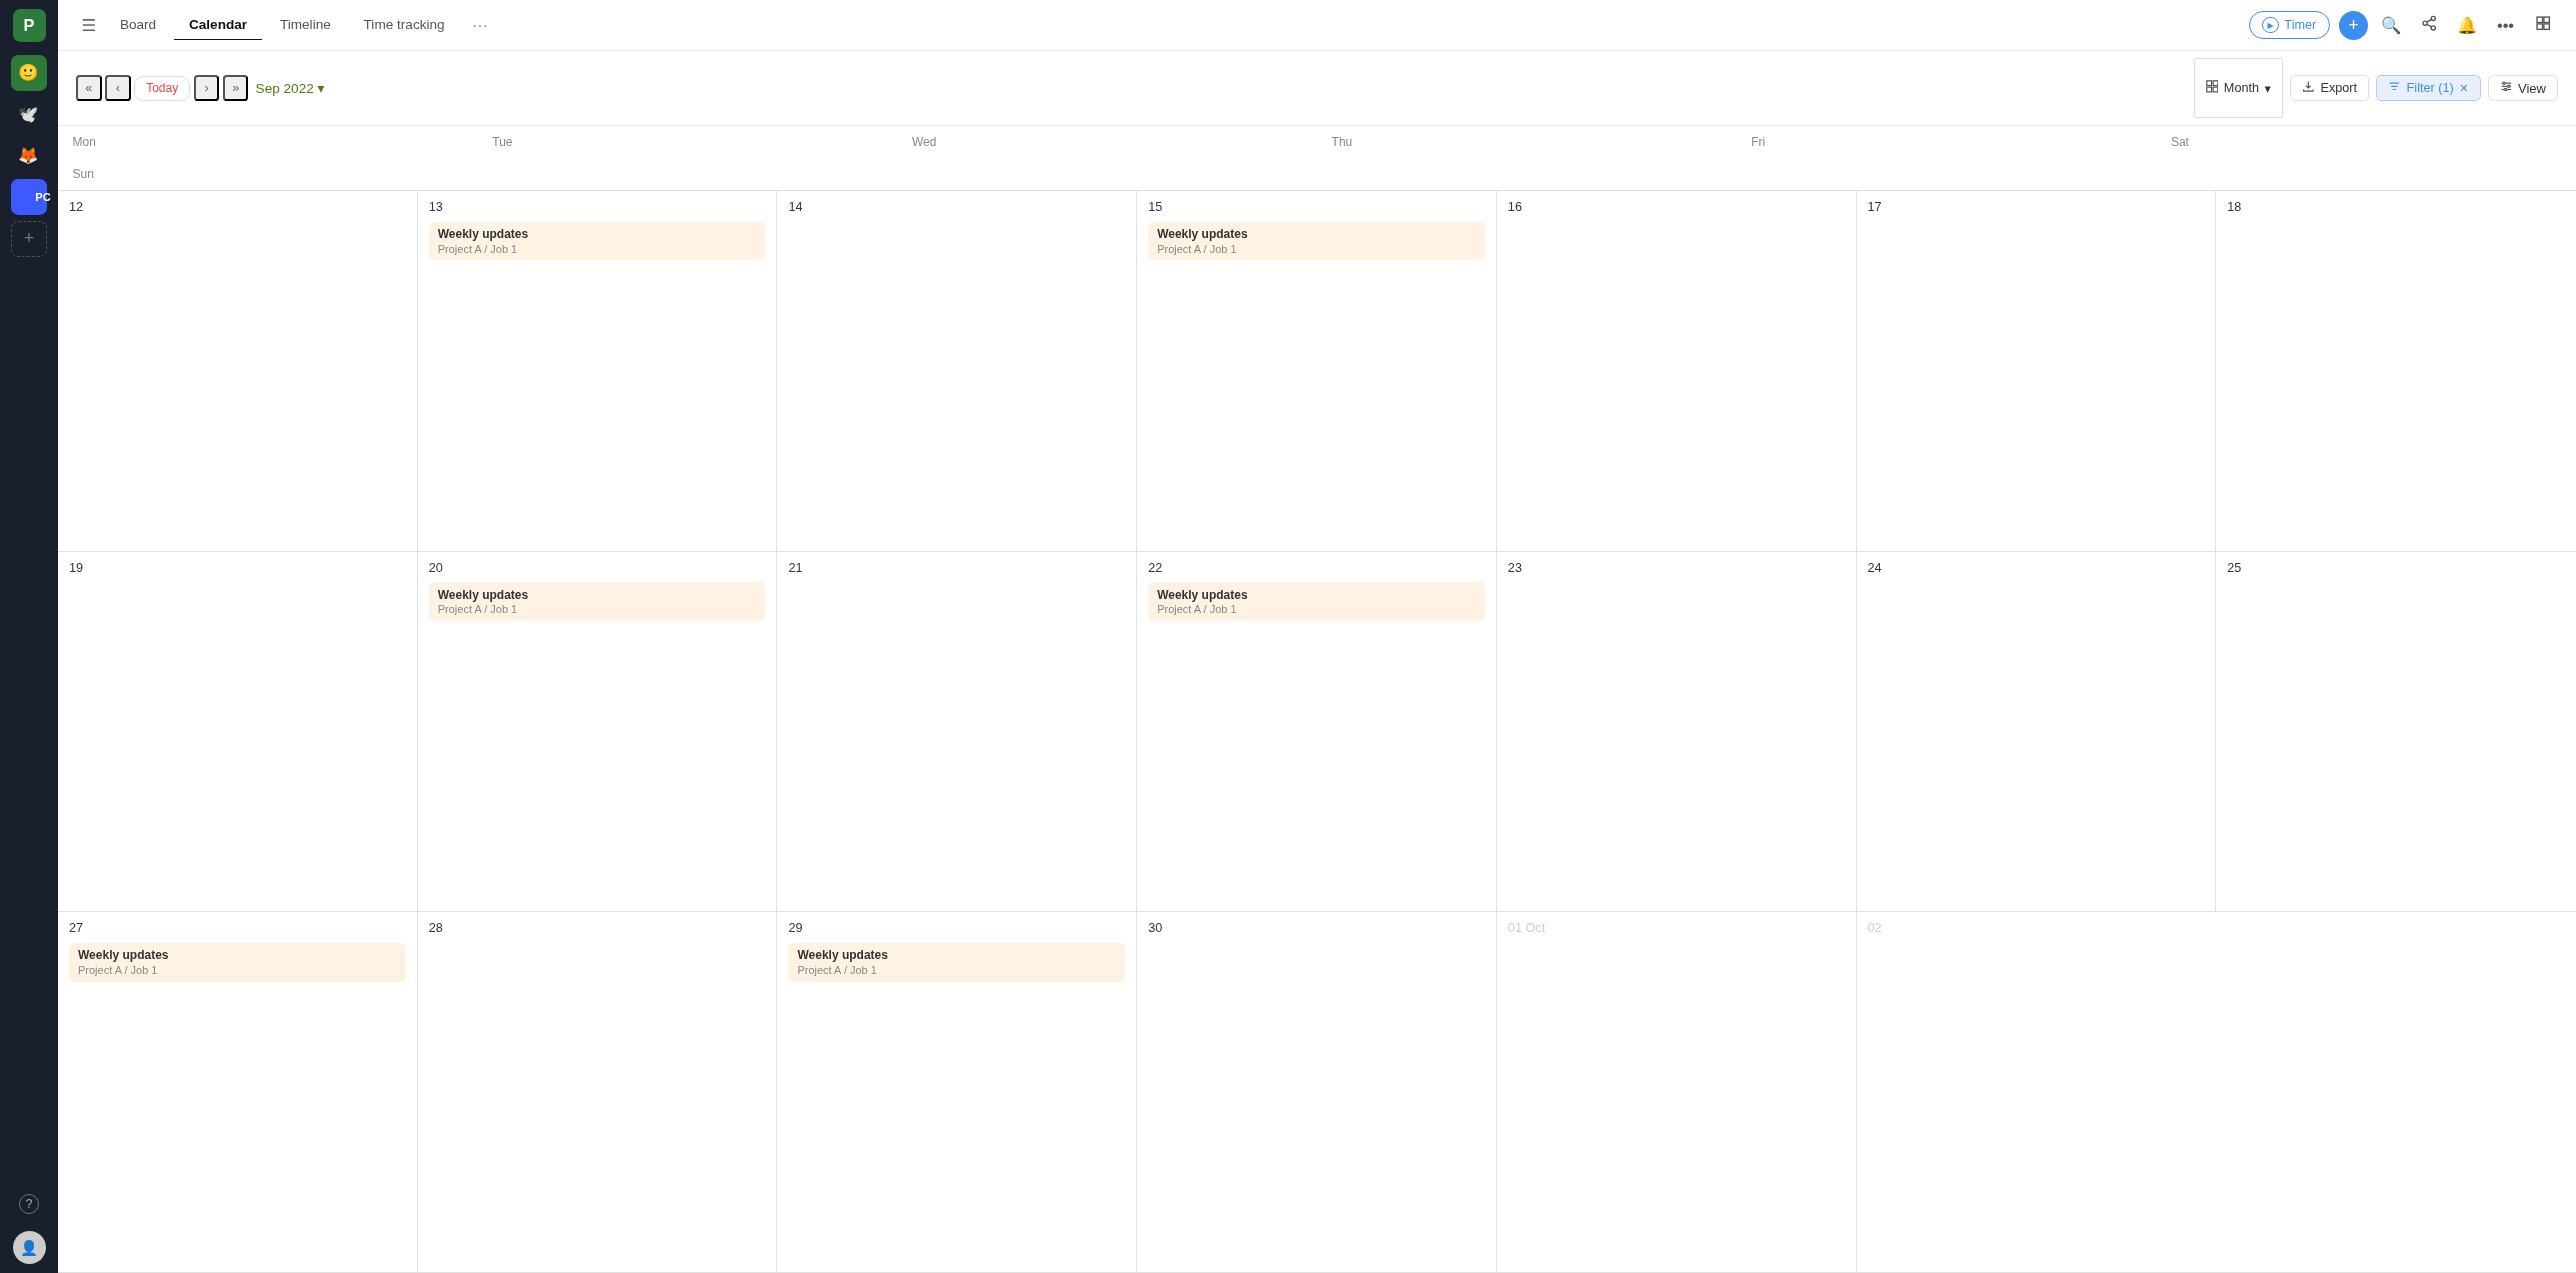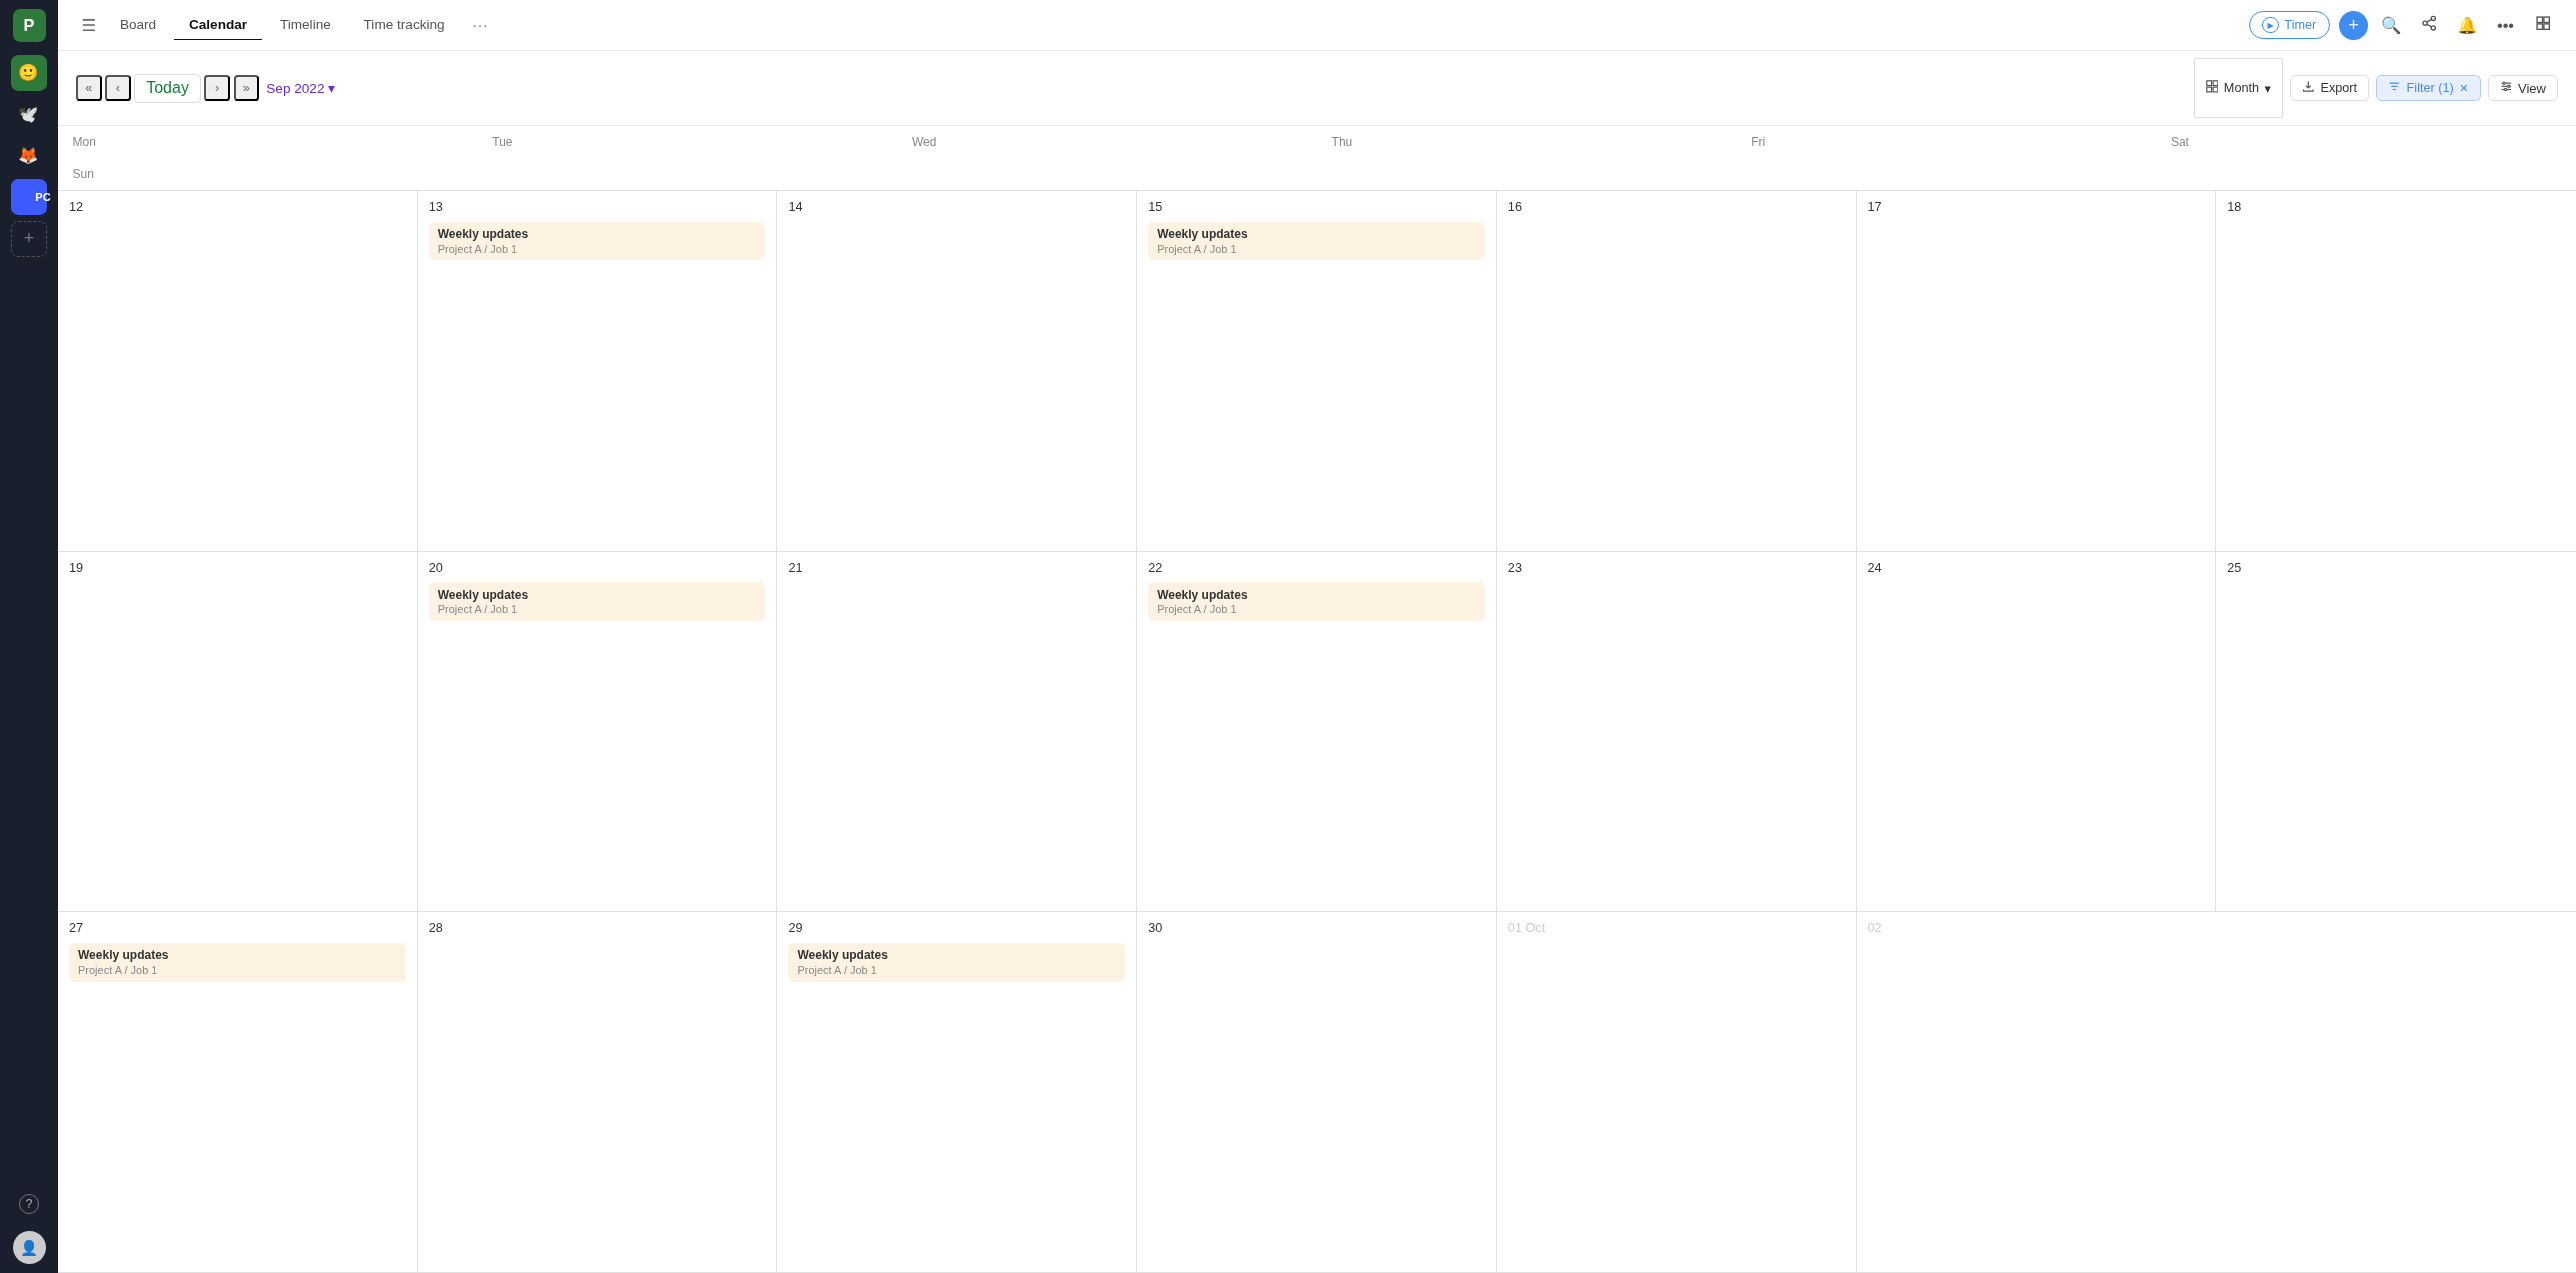--- a/index.html
+++ b/index.html
@@ -159,30 +159,30 @@
       width: 25.5px; height: 25.5px;
       display: flex; align-items: center; justify-content: center;
       cursor: pointer;
       color: #666;
       border-radius: 3.6px;
       font-size: 12.7px;
     }
     .today-btn {
       padding: 4.5px 11px;
       border: 0.9px solid #ddd;
-      border-radius: 4px;
-      font-size: 16px;
-      cursor: pointer;
-      color: #15803d;
+      border-radius: 9px;
+      font-size: 12px;
+      cursor: pointer;
+      color: #ef4444;
       background: #fff;
     }
     .month-label {
       font-size: 13.6px;
       font-weight: 500;
-      color: #6d28d9;
+      color: #4d7c0f;
       margin-left: 3.6px;
       display: flex;
       align-items: center;
       gap: 3.6px;
       cursor: pointer;
     }
     .toolbar-right {
       margin-left: auto;
       display: flex;
       align-items: center;

